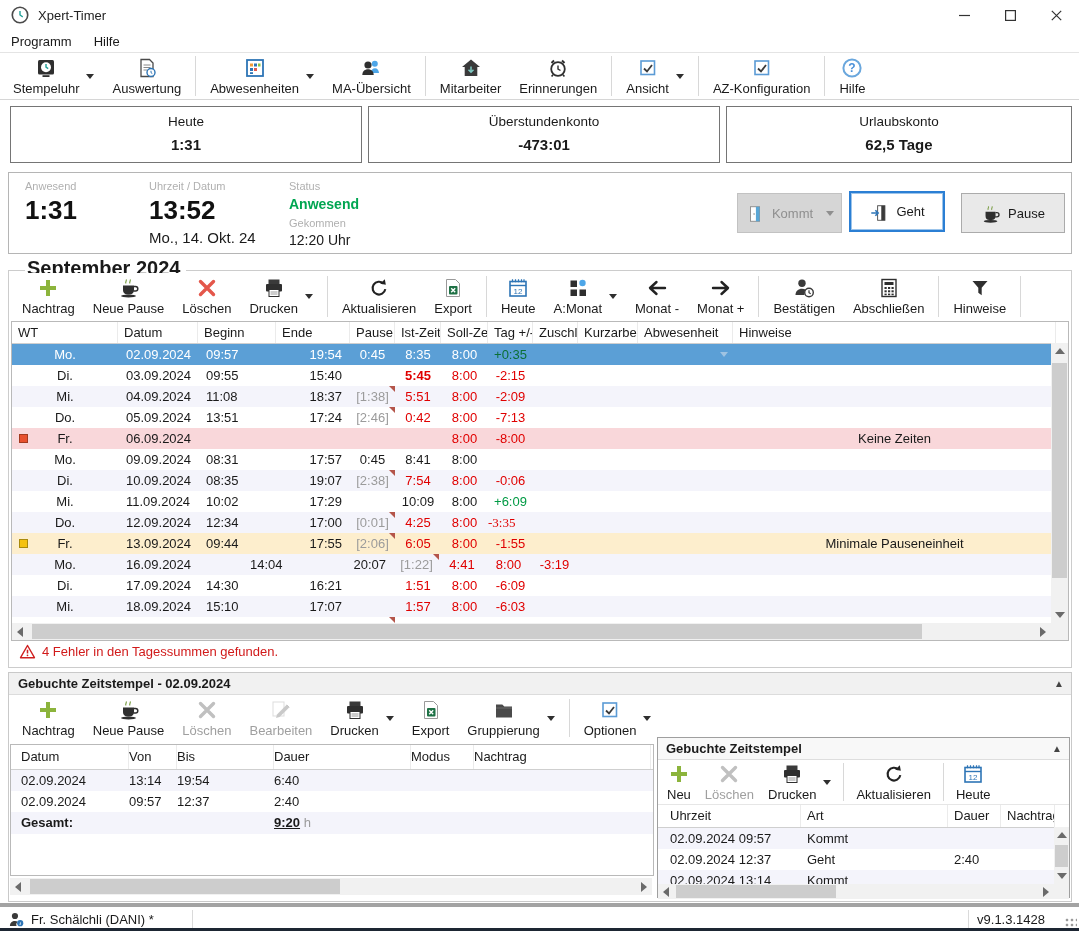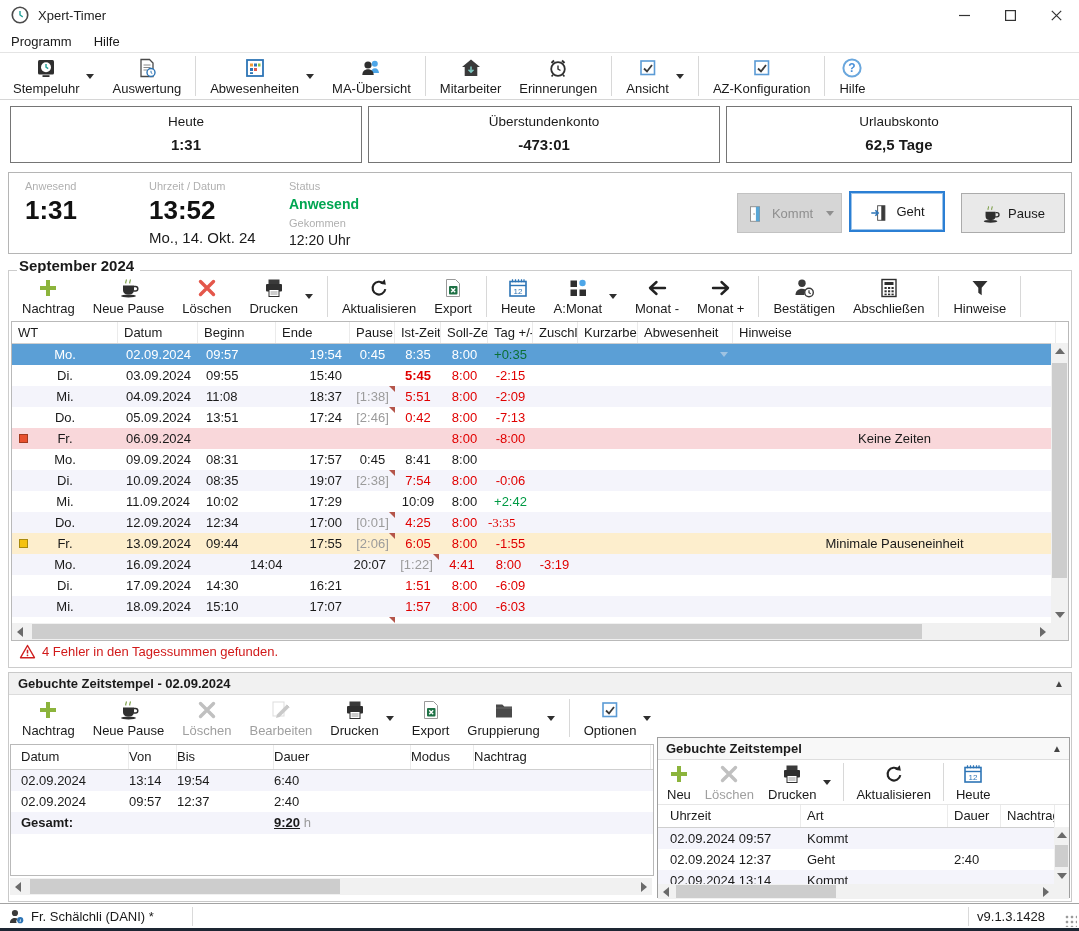--- a/index.html
+++ b/index.html
@@ -38,21 +38,21 @@
   .dateval{font-size:15px;margin-top:3px;}
   .statusval{font-size:14px;margin-top:4px;font-weight:bold;}
   .pbtn{position:absolute;display:flex;align-items:center;justify-content:center;gap:7px;font-size:13px;
     font-family:"Liberation Sans",sans-serif;background:#e9e9e9;border:1px solid #ababab;cursor:pointer;}
   .pbtn .tb-icon{width:20px;height:20px;}
   .pbtn.disabled{background:#d6d6d6;border:1px solid #c2c2c2;color:#8f8f8f;cursor:default;}
   .pbtn.focused{background:#fff;border:2px solid #2b7fd4;box-shadow:inset 0 0 0 1px #9cc4ea;}
   .pbtn-caret{width:0;height:0;border-left:4px solid transparent;border-right:4px solid transparent;border-top:5px solid #8f8f8f;margin-left:6px;}
   
   .month-group{position:absolute;left:8px;top:270px;width:1062px;height:396px;border:1px solid #cccccc;background:#fff;}
-  .month-title{position:absolute;top:-14px;left:8px;background:#fff;padding:0 6px 0 2px;font-size:15px;font-weight:bold;}
+  .month-title{position:absolute;top:-14px;left:16px;background:#fff;padding:0 6px 0 2px;font-size:20px;font-weight:bold;}
   .month-toolbar{position:absolute;left:2px;top:2px;right:2px;height:47px;padding:0 2px;}
   
   .grid{position:absolute;border:1px solid #b9b9b9;background:#fff;overflow:hidden;}
   .g-head{display:flex;height:21px;line-height:21px;background:#fff;border-bottom:1px solid #cfcfcf;}
   .g-hcell{flex:none;overflow:hidden;white-space:nowrap;padding-left:6px;border-right:1px solid #ebebeb;box-sizing:border-box;cursor:pointer;}
   .g-body{position:relative;overflow:hidden;}
   .g-row{display:flex;height:21px;line-height:21px;background:#fff;cursor:pointer;}
   .g-row.alt{background:#f4f4fb;}
   .g-row.selected{background:#5b9fd6;color:#fff;}
   .g-row.pink{background:#f9d7da;}
@@ -86,21 +86,21 @@
   .stamps-toolbar{position:absolute;left:2px;top:23px;right:2px;height:44px;padding:0 2px;}
   .stamps-left{position:absolute;left:0px;top:68px;width:648px;bottom:0;}
   .side-panel{position:absolute;left:648px;top:64px;width:413px;height:161px;border:1px solid #9f9f9f;background:#fff;box-sizing:border-box;}
   .side-header{position:relative;height:21px;background:#f8f8f8;border-bottom:1px solid #dedede;font-weight:bold;line-height:21px;padding-left:8px;}
   .side-toolbar{position:relative;height:44px;border-bottom:1px solid #e6e6e6;padding:0 2px;}
   .side-toolbar .tb-item{padding:2px 7px;}
   .total-row{display:flex;height:22px;line-height:22px;font-weight:bold;background:#f4f4fb;}
   .unit{color:#9b9b9b;font-weight:normal;}
   .dur-total{text-decoration:underline;}
   
-  .statusbar{position:absolute;left:0;right:0;top:903px;height:25px;border-top:1px solid #a3a3a3;background:#fff;display:flex;align-items:center;}
+  .statusbar{position:absolute;left:0;right:0;top:903px;height:25px;border-top:4px solid #a3a3a3;background:#fff;display:flex;align-items:center;}
   .sb-user{display:flex;align-items:center;gap:6px;margin-left:8px;}
   .sb-user .tb-icon{width:17px;height:17px;}
   .sb-user .tb-icon svg{width:17px;height:17px;}
   .sb-sep{position:absolute;left:192px;top:3px;bottom:3px;width:1px;background:#dadada;}
   .sb-sep2{position:absolute;right:110px;top:3px;bottom:3px;width:1px;background:#dadada;}
   .sb-version{position:absolute;right:34px;}
   .grip{position:absolute;right:2px;bottom:2px;width:13px;height:13px;
     background-image:radial-gradient(circle at 3px 3px,#9a9a9a 1.5px,transparent 1.6px);background-size:5px 5px;}
   .bottom-strip{position:absolute;left:0;right:0;top:928px;height:3px;background:#1d2633;}
 </style>
@@ -615,21 +615,21 @@
             <div class="c" style="width:323px;text-align:center;"></div>
           </div>
           <div class="g-row ">
             <div class="c" style="width:106px;text-align:center;">Mi.</div>
             <div class="c" style="width:80px;text-align:left;padding-left:8px;">11.09.2024</div>
             <div class="c" style="width:78px;text-align:left;padding-left:8px;">10:02</div>
             <div class="c" style="width:74px;text-align:right;padding-right:8px;">17:29</div>
             <div class="c" style="width:45px;text-align:center;"></div>
             <div class="c" style="width:46px;text-align:center;">10:09</div>
             <div class="c" style="width:47px;text-align:center;">8:00</div>
-            <div class="c green" style="width:45px;text-align:center;">+2:42</div>
+            <div class="c green" style="width:45px;text-align:center;">+6:09</div>
             <div class="c" style="width:45px;text-align:left;"></div>
             <div class="c" style="width:60px;text-align:left;"></div>
             <div class="c" style="width:95px;text-align:left;"></div>
             <div class="c" style="width:323px;text-align:center;"></div>
           </div>
           <div class="g-row alt">
             <div class="c" style="width:106px;text-align:center;">Do.</div>
             <div class="c" style="width:80px;text-align:left;padding-left:8px;">12.09.2024</div>
             <div class="c" style="width:78px;text-align:left;padding-left:8px;">12:34</div>
             <div class="c" style="width:74px;text-align:right;padding-right:8px;">17:00</div>

